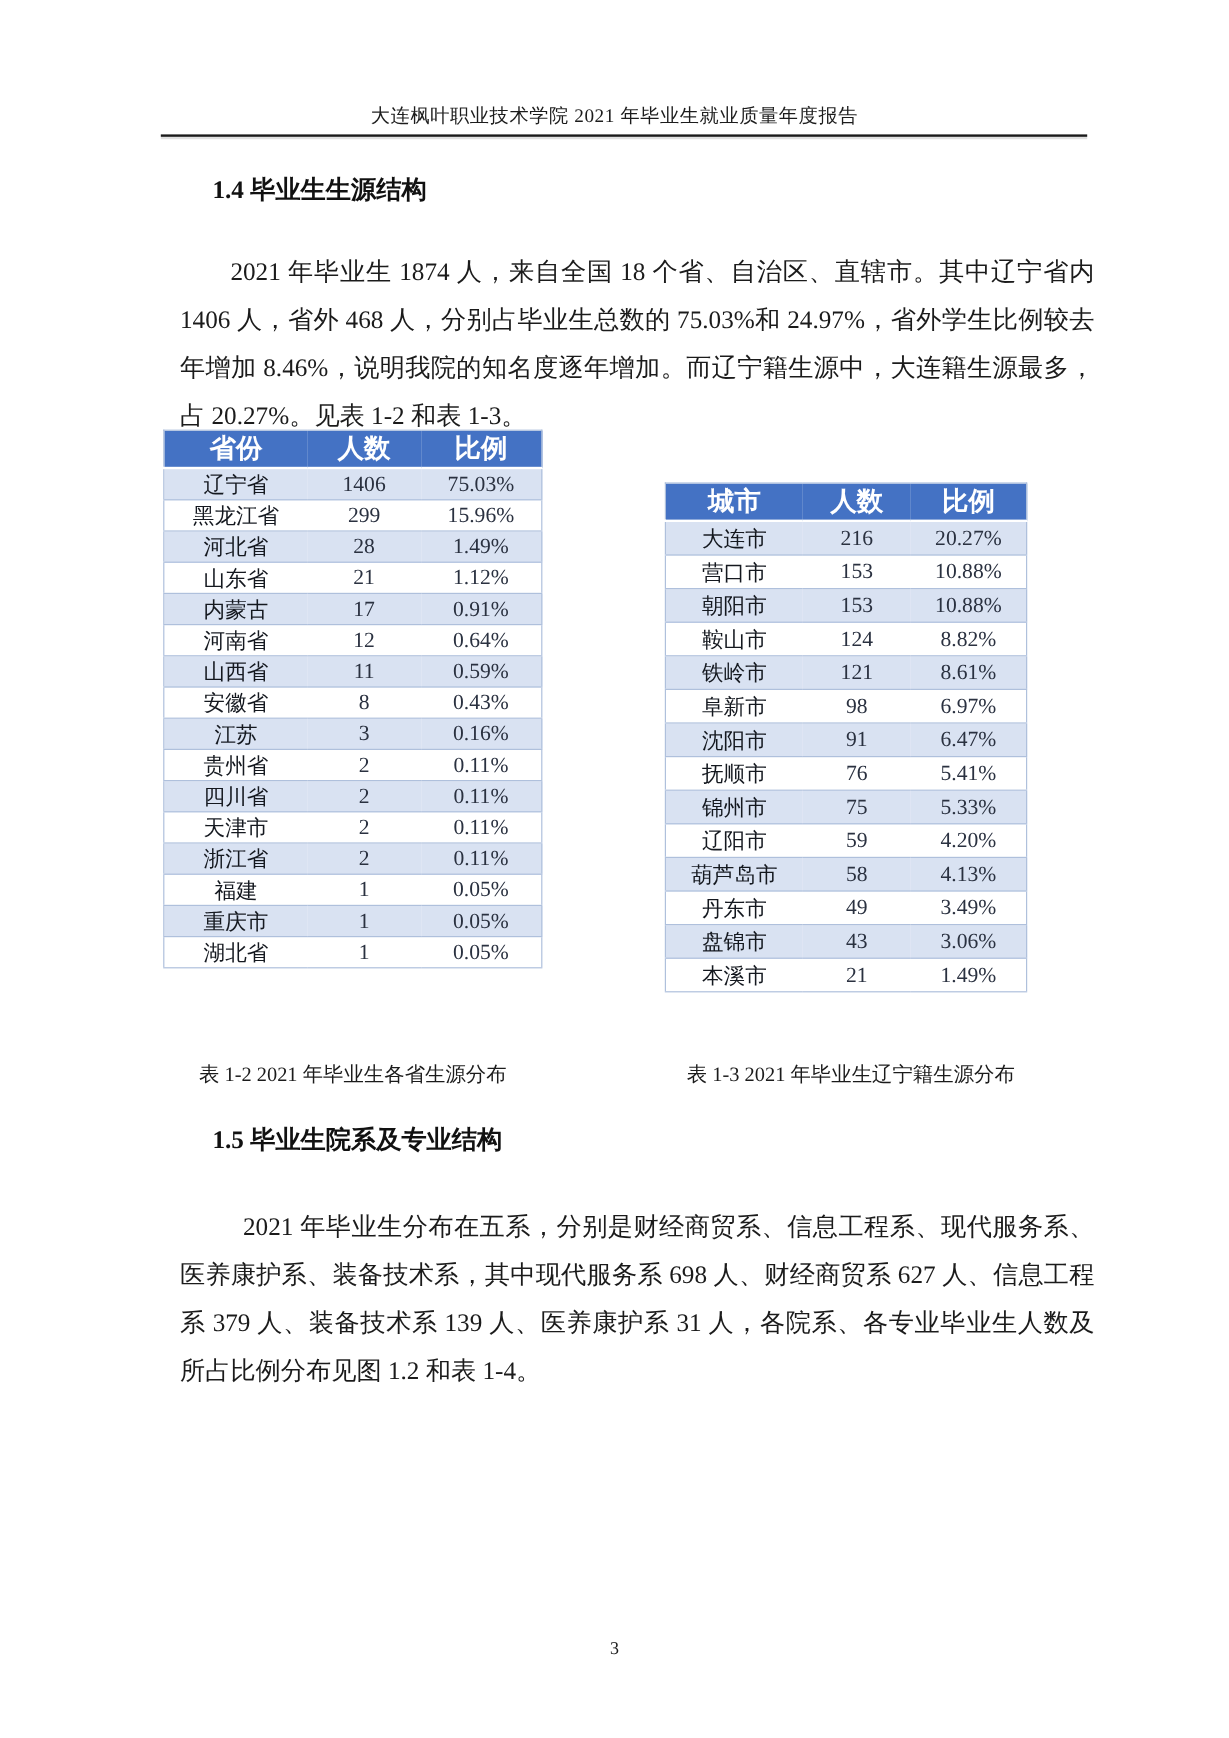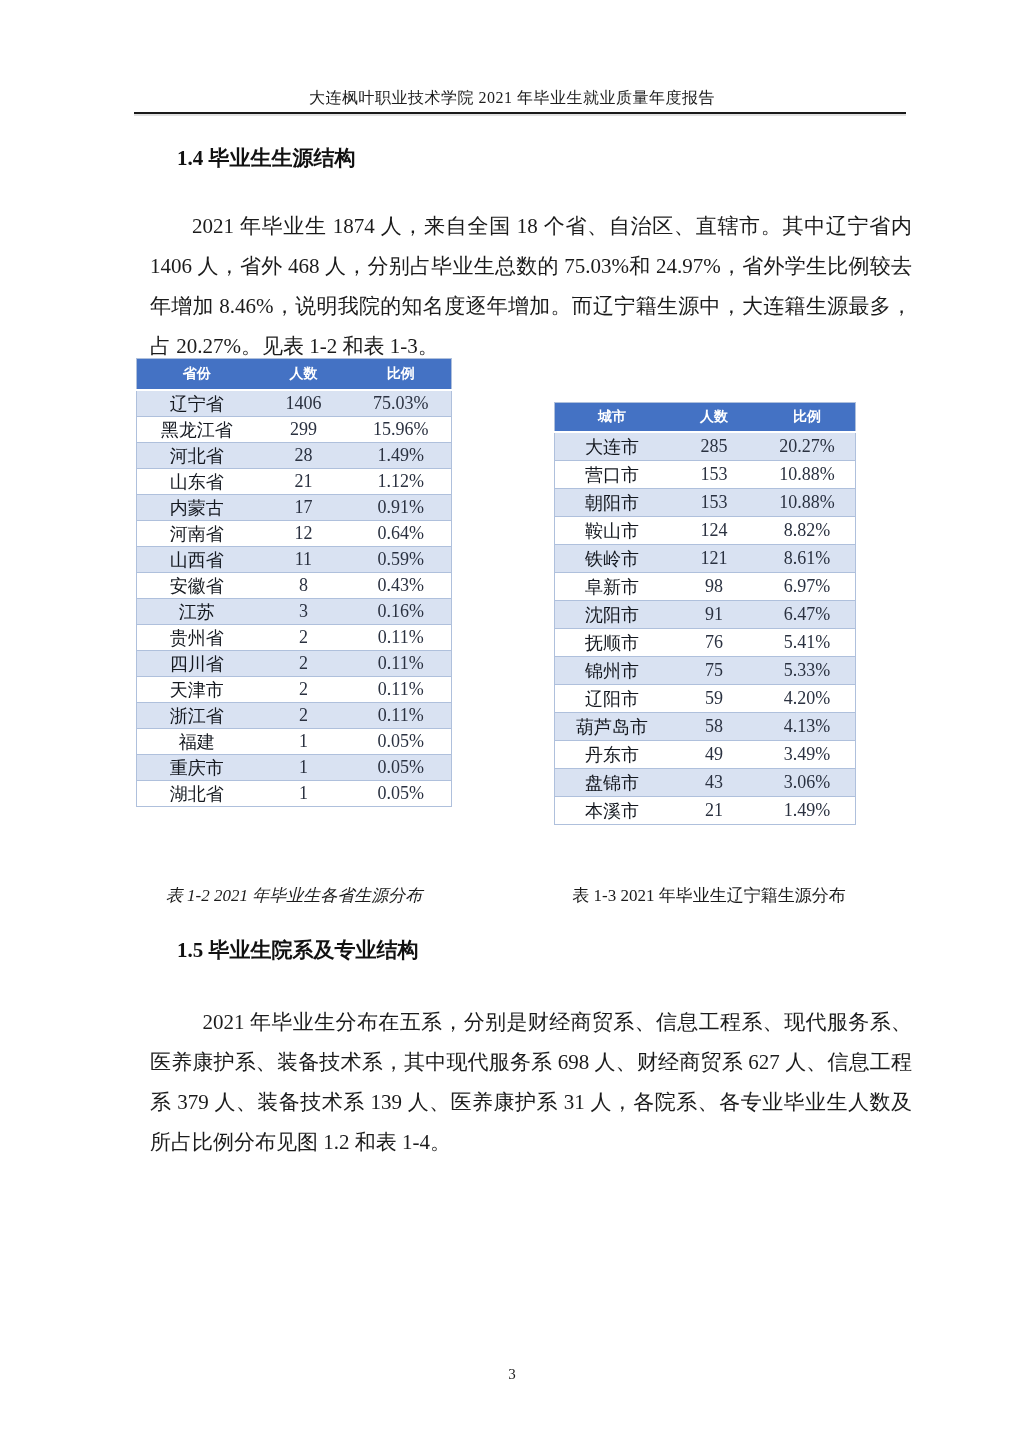--- a/index.html
+++ b/index.html
@@ -73,21 +73,21 @@
     table-layout: fixed;
     border: 1px solid var(--tbl-border, #afc0dc);
   }
   .tbl-left  { top: 358px; left: 136px; width: 316px; }
   .tbl-right { top: 402px; left: 554px; width: 302px; padding-left: 14px; }
 
   .tbl th {
     background: var(--tbl-header-bg, #4472c4);
     color: #ffffff;
     font-weight: 700;
-    font-size: 14px;
+    font-size: 22px;
     border-bottom: 2px solid #ffffff;
     padding: 0;
   }
   .tbl-left th  { height: 30px; }
   .tbl-right th { height: 28px; }
 
   .tbl td {
     text-align: center;
     vertical-align: middle;
     padding: 0;
@@ -112,21 +112,21 @@
 
   
   .caption {
     position: absolute;
     top: 884px;
     text-align: center;
     font-size: 17px;
     color: #1b1b1b;
     white-space: nowrap;
   }
-  .cap-left  { left: 136px; width: 316px; font-style: italic; }
+  .cap-left  { left: 136px; width: 316px; }
   .cap-right { left: 548px; width: 322px; }
 
   
   .page-number {
     position: absolute;
     top: 1366px;
     left: 0;
     width: 100%;
     text-align: center;
     font-size: 15px;
@@ -241,21 +241,21 @@
       <thead>
         <tr>
           <th>城市</th>
           <th>人数</th>
           <th>比例</th>
         </tr>
       </thead>
       <tbody>
         <tr>
           <td>大连市</td>
-          <td>285</td>
+          <td>216</td>
           <td>20.27%</td>
         </tr>
         <tr>
           <td>营口市</td>
           <td>153</td>
           <td>10.88%</td>
         </tr>
         <tr>
           <td>朝阳市</td>
           <td>153</td>

